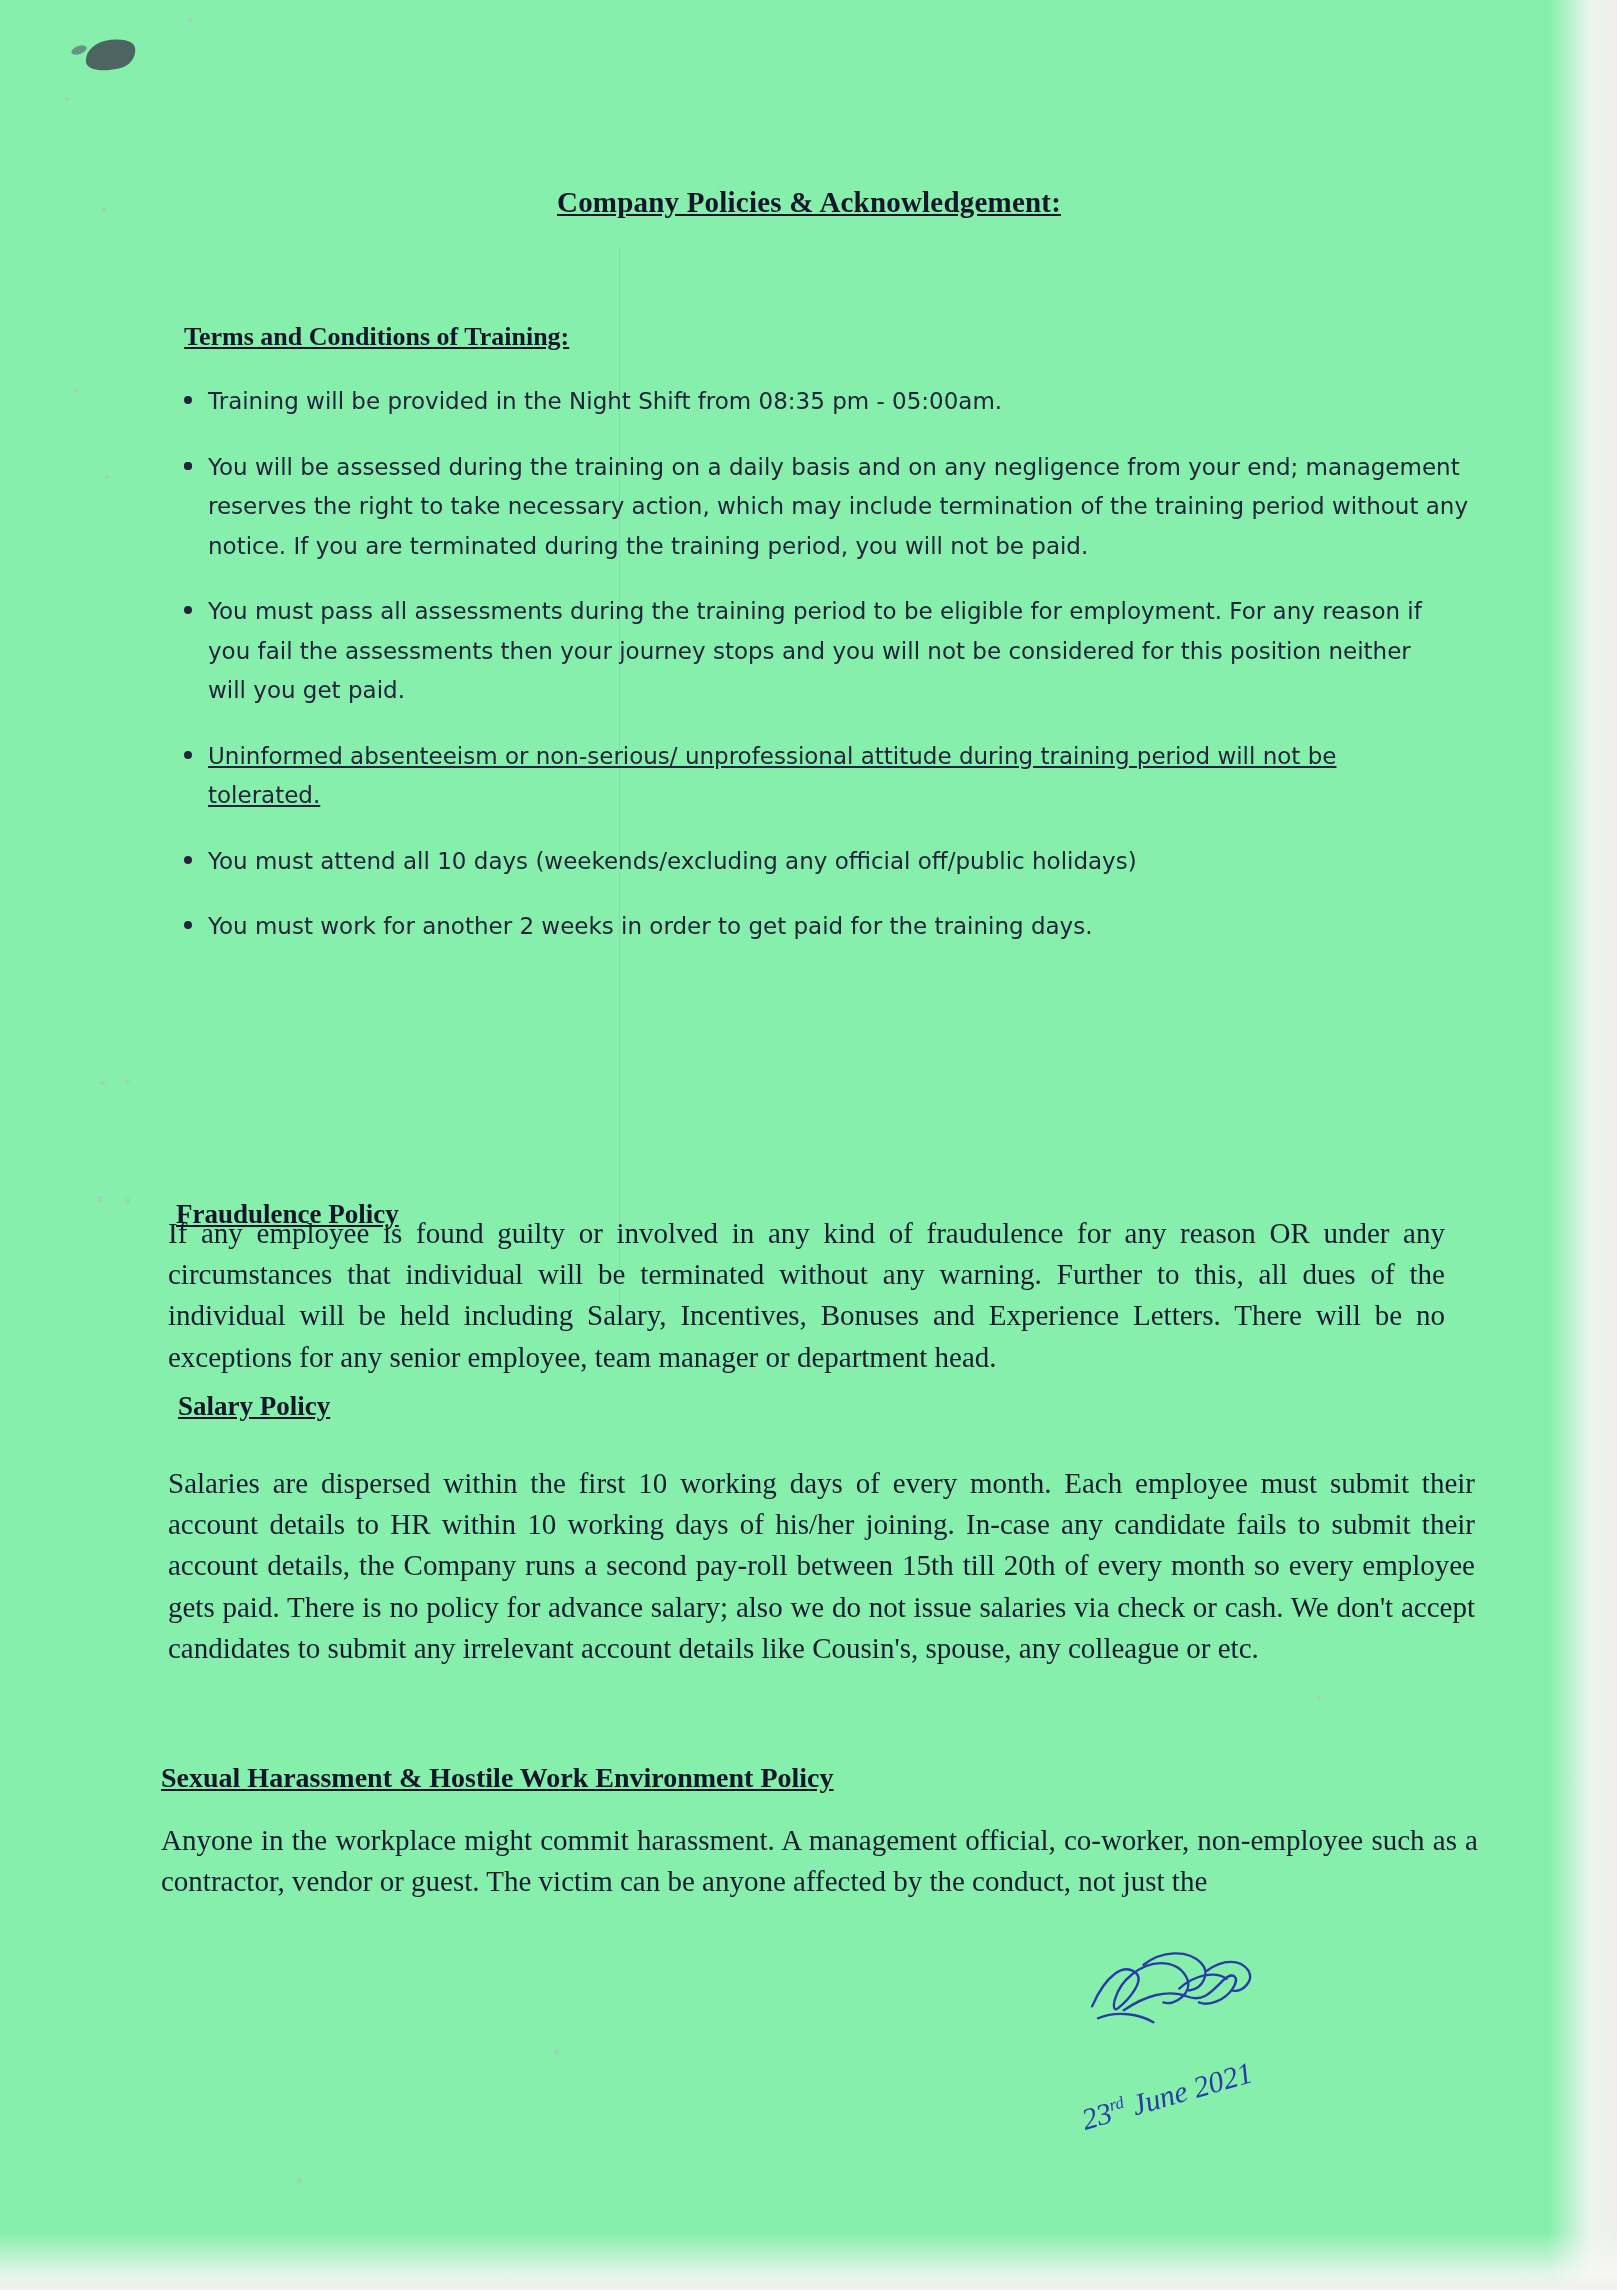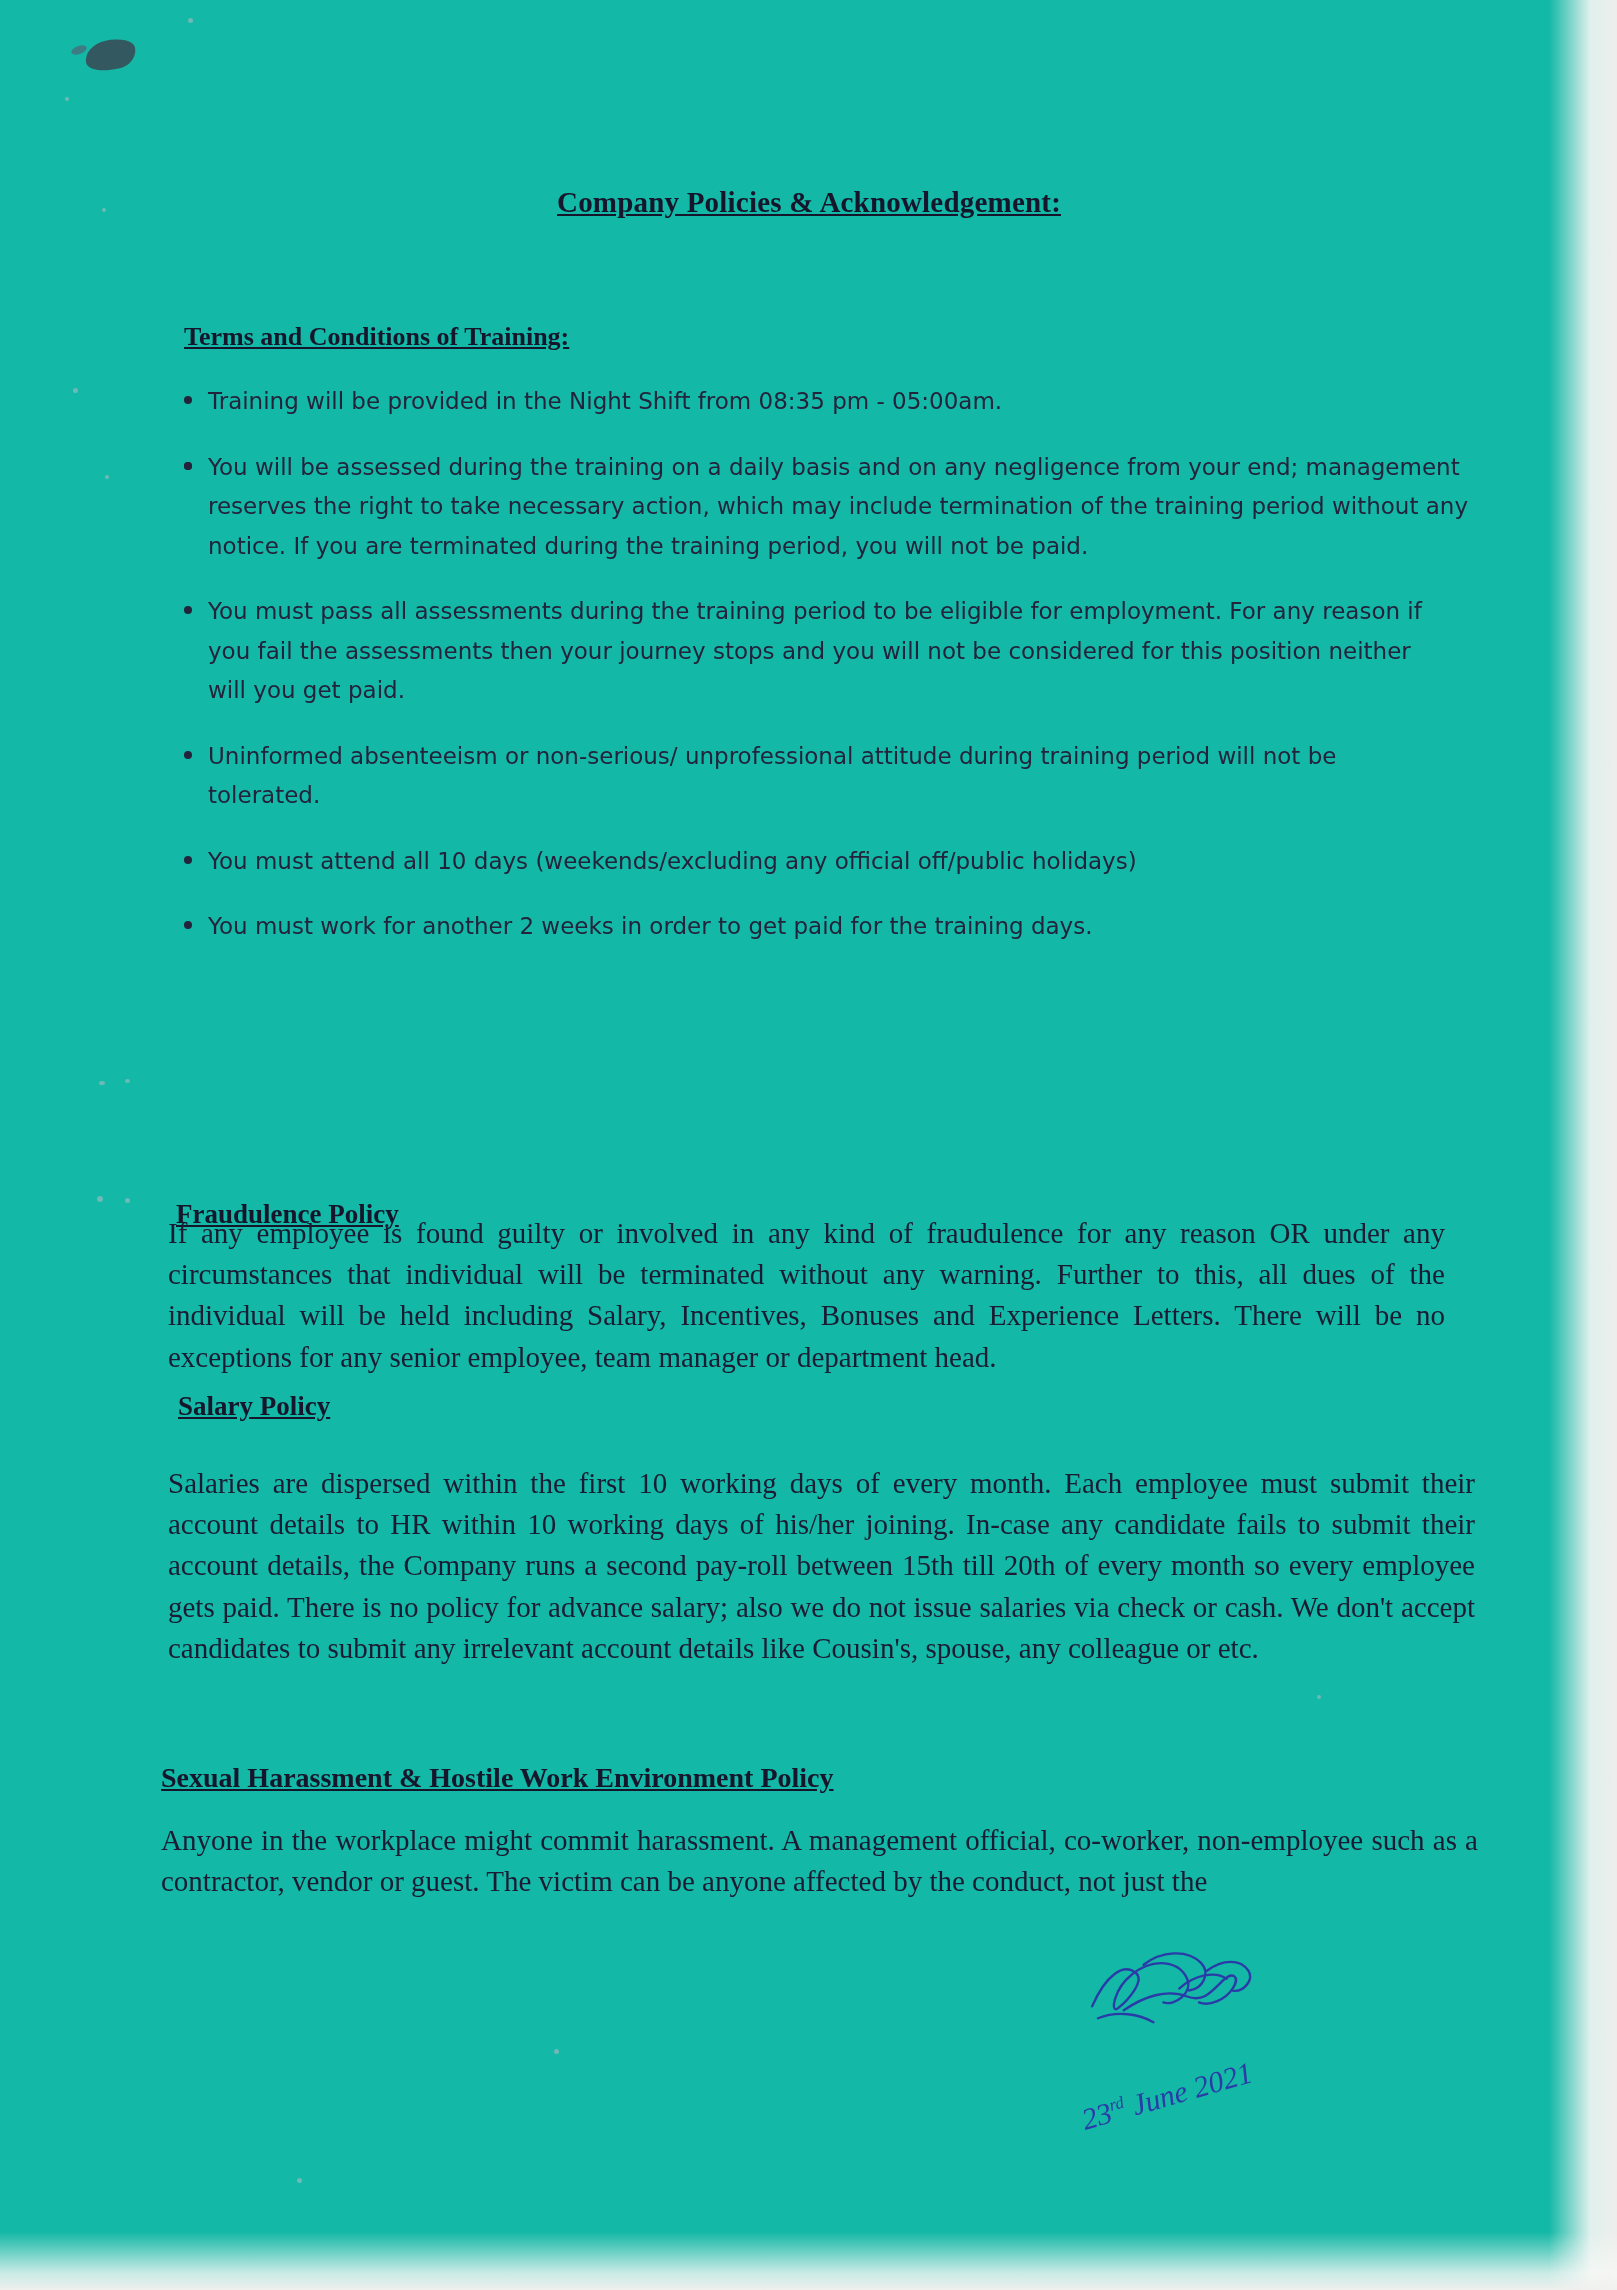--- a/index.html
+++ b/index.html
@@ -4,21 +4,21 @@
 <style>
   html, body {
     margin: 0;
     padding: 0;
     background: #ffffff;
   }
   .page {
     position: relative;
     width: 1618px;
     height: 2291px;
-    background: #14b8a6;
+    background: #86efac;
     overflow: hidden;
     font-family: "DejaVu Sans", sans-serif;
     color: #1a1a33;
   }
   
   .scan-edge-right {
     position: absolute;
     top: 0; right: 0;
     width: 69px; height: 2291px;
     background: linear-gradient(to right, rgba(255,255,255,0) 0%, rgba(246,246,244,0.9) 60%, #eeeeec 100%);
@@ -117,21 +117,21 @@
     left: 8px;
     top: 14px;
     width: 8px; height: 8px;
     background: #23233c;
     border-radius: 50%;
   }
   .bullet.w1 { width: 1089px; }
   .bullet.w2 { width: 1287px; }
   .bullet.w3 { width: 1277px; }
   .bullet.w4 { width: 1223px; }
-  .bullet.w5 { width: 1242px; }
+  .bullet.w5 { width: 1242px; text-decoration: underline; }
 
   .sec2 { position: absolute; top: 1199px; left: 176px; }
   .para-serif {
     font-family: "Liberation Serif", serif;
     font-size: 29px;
     line-height: 1.42;
     color: #1b1b33;
     text-align: justify;
   }
   .p-fraud {

